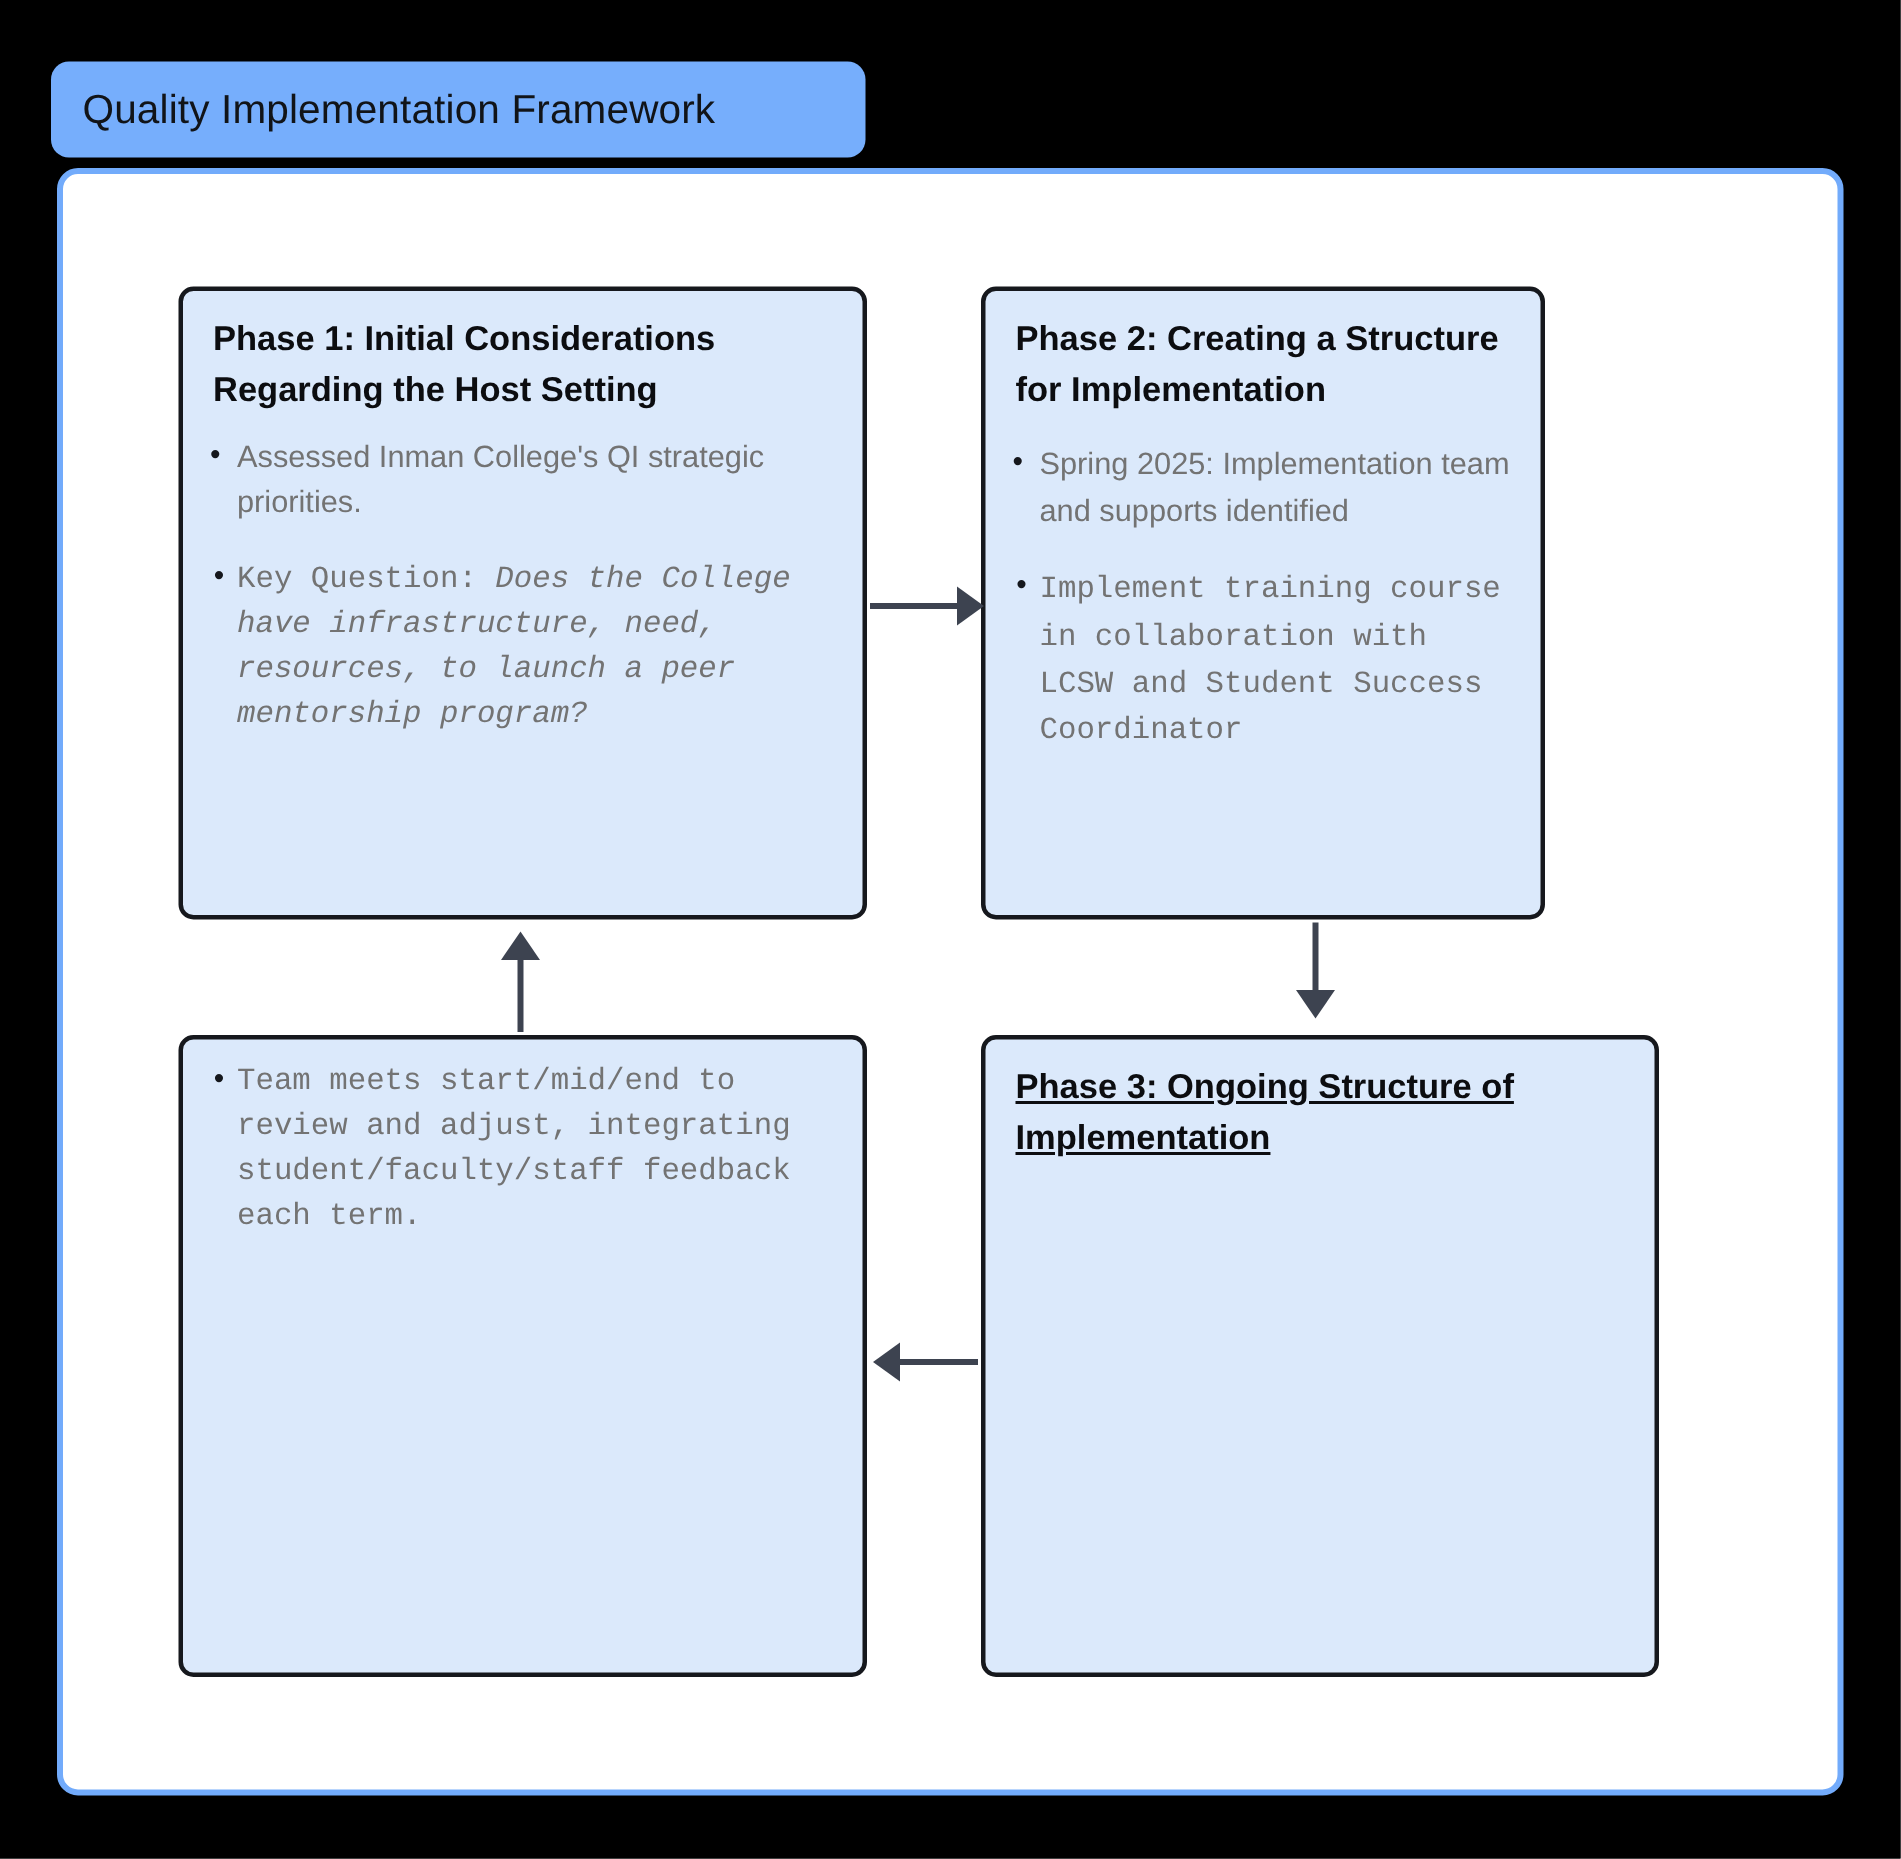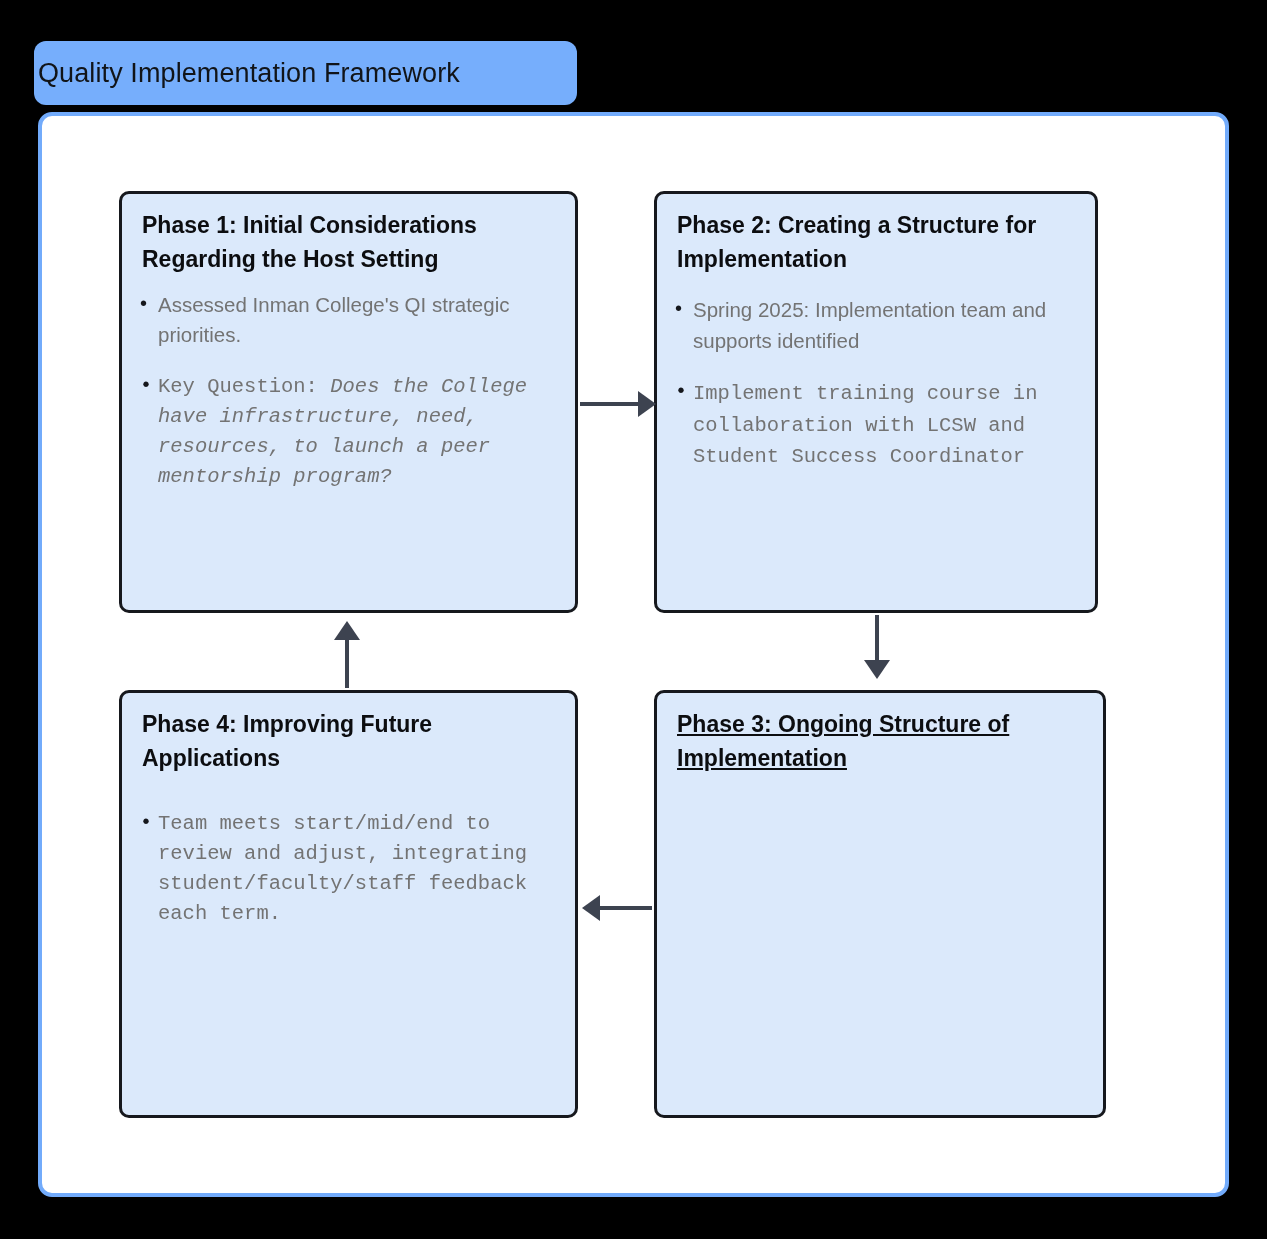--- a/index.html
+++ b/index.html
@@ -21,21 +21,21 @@
     position: absolute;
     left: 34px;
     top: 41px;
     width: 543px;
     height: 64px;
     background: #76aefc;
     border-radius: 12px;
     display: flex;
     align-items: center;
     box-sizing: border-box;
-    padding-left: 4px;
+    padding-left: 21px;
   }
   #title-pill .title-text {
     font-size: 27px;
     color: #111418;
     letter-spacing: 0.1px;
     white-space: nowrap;
   }
 
   
   #frame {
@@ -97,21 +97,21 @@
     top: -1px;
     font-size: 20px;
     color: #15171c;
   }
   .bullets li em {
     font-style: italic;
   }
 
   
   #box-phase1 { left: 119px;  top: 191px;  width: 459px;  height: 422px; }
-  #box-phase2 { left: 654px;  top: 191px;  width: 444px;  height: 422px; }
+  #box-phase2 { left: 654px;  top: 191px;  width: 376px;  height: 422px; }
   #box-phase3 { left: 654px;  top: 690px;  width: 452px;  height: 428px; }
   #box-phase4 { left: 119px;  top: 690px;  width: 459px;  height: 428px; }
 
   #box-phase2 .phase-title { margin-bottom: 18px; }
   #box-phase3 .phase-title { margin-bottom: 26px; text-decoration: underline; }
   #box-phase4 .phase-title { margin-bottom: 34px; }
   #box-phase3 .bullets li,
   #box-phase2 .bullets li { line-height: 1.52; }
   #box-phase3 .bullets li { margin-bottom: 30px; }
 
@@ -150,21 +150,20 @@
       <li><span>Spring 2025: Implementation team and supports identified</span><em></em></li>
       <li><span>Implement training course in collaboration with LCSW and Student Success Coordinator</span><em></em></li>
     </ul>
   </div>
 
   <div class="phase-box" id="box-phase3">
     <div class="phase-title">Phase 3: Ongoing Structure of Implementation</div>
   </div>
 
   <div class="phase-box" id="box-phase4">
-    <div class="phase-title">Phase 4: Improving Future Applications</div>
     <ul class="bullets">
       <li><span>Team meets start/mid/end to review and adjust, integrating student/faculty/staff feedback each term.</span><em></em></li>
     </ul>
   </div>
 
   <svg id="arrows" viewBox="0 0 1267 1239">
 
     <g>
       <line class="arrow-line" x1="580" y1="404" x2="638" y2="404"></line>
       <polygon class="arrow-head" points="638,391 656,404 638,417"></polygon>

